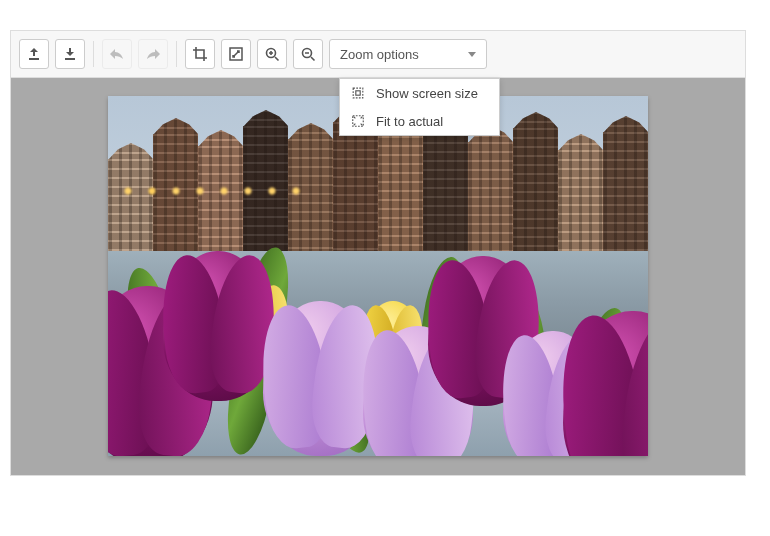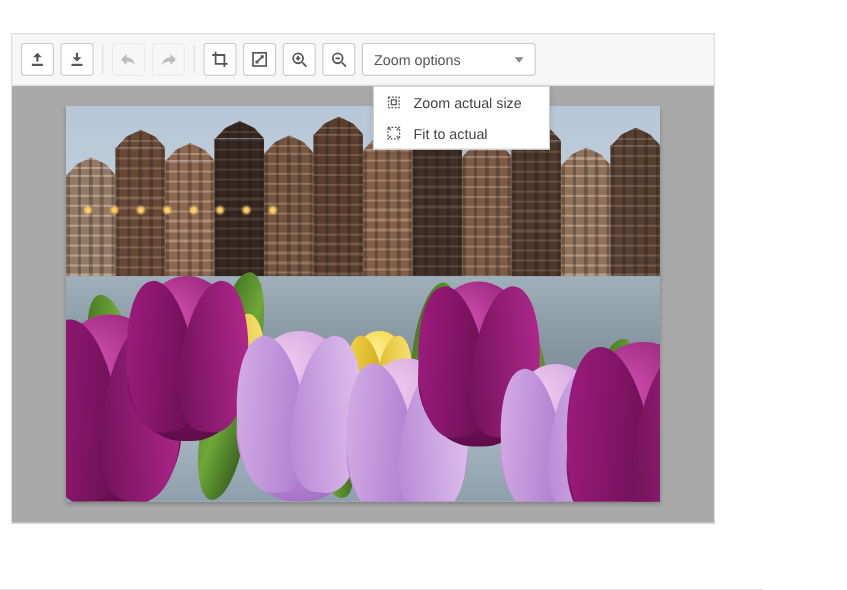--- a/index.html
+++ b/index.html
@@ -9,21 +9,21 @@
     color: #333;
     background: #fff;
     width: 770px;
     height: 536px;
     overflow: hidden;
   }
   .editor {
     position: absolute;
     left: 10px;
     top: 30px;
-    width: 640px;
+    width: 736px;
     height: 446px;
     background: #a9a9a9;
     border: 1px solid #ddd;
   }
   .toolbar {
     height: 47px;
     background: #f7f7f7;
     border-bottom: 1px solid #ddd;
     display: flex;
     align-items: center;
@@ -274,21 +274,21 @@
     </div>
 
     <div class="menu">
       <div class="menu-item">
         <span class="mi-icon">
           <svg width="14" height="14" viewBox="0 0 16 16" fill="none" stroke="#555" stroke-width="1.3">
               <rect x="2.5" y="2.5" width="11" height="11" stroke-dasharray="2 1.5"></rect>
               <rect x="5.5" y="5.5" width="5" height="5"></rect>
             </svg>
         </span>
-        <span>Zoom actual size</span>
+        <span>Show screen size</span>
       </div>
       <div class="menu-item">
         <span class="mi-icon">
           <svg width="14" height="14" viewBox="0 0 16 16" fill="none" stroke="#555" stroke-width="1.3">
               <rect x="2" y="2" width="12" height="12" stroke-dasharray="2 1.5"></rect>
               <path d="M5 5l-2-2M11 5l2-2M5 11l-2 2M11 11l2 2"></path>
             </svg>
         </span>
         <span>Fit to actual</span>
       </div>

